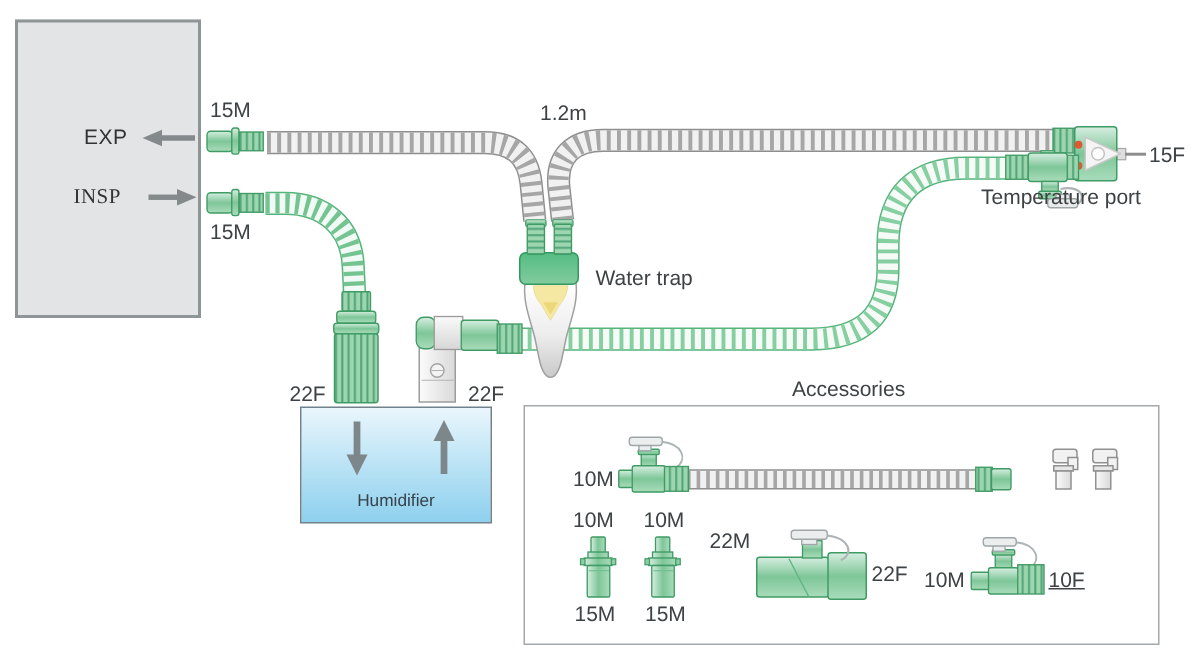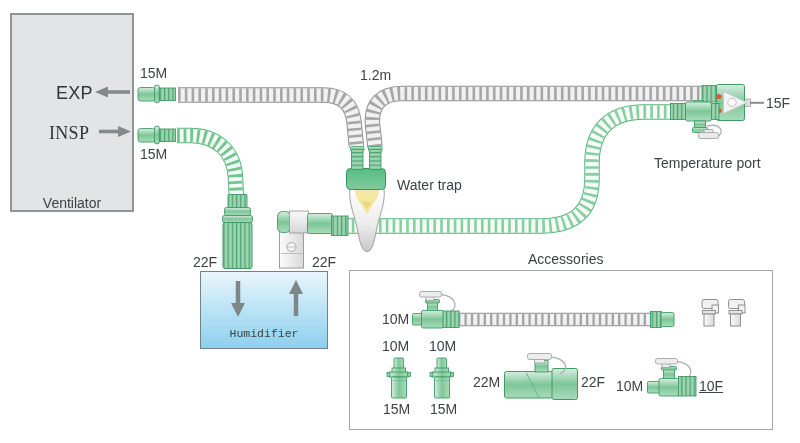--- a/index.html
+++ b/index.html
@@ -7,41 +7,41 @@
     position:relative;width:800px;height:443px;background:#ffffff;overflow:hidden;
     font-family:"Liberation Sans", sans-serif;
   }
   .box{position:absolute;box-sizing:border-box;}
   #ventilator-box{left:10px;top:13px;width:124px;height:199px;background:#e3e4e6;border:2px solid #8f9496;}
   #humidifier-box{left:200px;top:271px;width:128px;height:78px;border:1.5px solid #71828c;
     background:linear-gradient(#eaf6fc,#bfe5f6 45%,#8ed0ee);}
   #accessories-box{left:349px;top:270px;width:424px;height:160px;border:1px solid #a3a8ab;background:#ffffff;}
   svg{position:absolute;left:0;top:0;}
   .lbl{position:absolute;font-size:14px;color:#3e4244;white-space:nowrap;line-height:1.1;}
-  .lbl-big{font-size:18px;color:#303436;letter-spacing:.3px;}
+  .lbl-big{font-size:14px;color:#303436;letter-spacing:.3px;}
   .lbl-center{text-align:center;}
   #lbl-ventilator{left:10px;top:196px;width:124px;}
-  #lbl-humidifier{left:200px;top:328px;width:128px;color:#37424a;font-size:11.5px;font-family:Liberation Mono, monospace;}
+  #lbl-humidifier{left:200px;top:328px;width:128px;color:#37424a;font-size:11.5px;}
   #lbl-exp{left:56px;top:84px;}
   #lbl-insp{left:49px;top:124px;font-family:Liberation Serif, serif;}
   #lbl-15m-top{left:140px;top:66px;}
   #lbl-15m-bottom{left:140px;top:147px;}
   #lbl-length{left:360px;top:68px;}
   #lbl-watertrap{left:397px;top:178px;}
   #lbl-15f{left:766px;top:96px;}
-  #lbl-tempport{left:654px;top:156px;}
+  #lbl-tempport{left:654px;top:124px;}
   #lbl-22f-left{left:193px;top:255px;}
   #lbl-22f-right{left:312px;top:255px;}
   #lbl-accessories{left:528px;top:252px;}
   #lbl-acc-10m-row1{left:382px;top:312px;}
   #lbl-acc-10m-a{left:382px;top:339px;}
   #lbl-acc-10m-b{left:429px;top:339px;}
   #lbl-acc-15m-a{left:383px;top:402px;}
   #lbl-acc-15m-b{left:430px;top:402px;}
-  #lbl-acc-22m{left:473px;top:375px;text-align:right;}
+  #lbl-acc-22m{left:473px;top:353px;text-align:right;}
   #lbl-acc-22f{left:581px;top:375px;}
   #lbl-acc-10m-c{left:616px;top:379px;}
   #lbl-acc-10f{left:699px;top:379px;text-decoration:underline;}
 </style>
 </head>
 <body>
 
 <div id="stage">
 
   <div class="box" id="ventilator-box"></div>
@@ -244,21 +244,20 @@
       <rect x="659" y="378.5" width="20" height="17.5" rx="1.5" fill="url(#gGreenV)" stroke="#3f9b64" stroke-width="0.9"></rect>
       <path d="M677,361.5 C691,363 695,373 686,379.5" stroke="#aeb4b6" stroke-width="1.3" fill="none"></path>
       <rect x="662" y="363.5" width="8" height="4" fill="#eceeee" stroke="#9fa6a8" stroke-width="0.9"></rect>
       <rect x="655.5" y="358.5" width="22" height="5.5" rx="2" fill="#eceeee" stroke="#9fa6a8" stroke-width="0.9"></rect>
       <rect x="678.5" y="376.5" width="17.5" height="19.5" fill="url(#pRibV)" stroke="#3f9b64" stroke-width="0.9"></rect>
     </g>
   </svg>
 
   <div class="lbl lbl-big" id="lbl-exp">EXP</div>
   <div class="lbl lbl-big" id="lbl-insp">INSP</div>
-  <div class="lbl lbl-center" id="lbl-ventilator">Ventilator</div>
   <div class="lbl" id="lbl-15m-top">15M</div>
   <div class="lbl" id="lbl-15m-bottom">15M</div>
   <div class="lbl" id="lbl-length">1.2m</div>
   <div class="lbl" id="lbl-watertrap">Water trap</div>
   <div class="lbl" id="lbl-15f">15F</div>
   <div class="lbl" id="lbl-tempport">Temperature port</div>
   <div class="lbl" id="lbl-22f-left">22F</div>
   <div class="lbl" id="lbl-22f-right">22F</div>
   <div class="lbl lbl-center" id="lbl-humidifier">Humidifier</div>
   <div class="lbl" id="lbl-accessories">Accessories</div>

